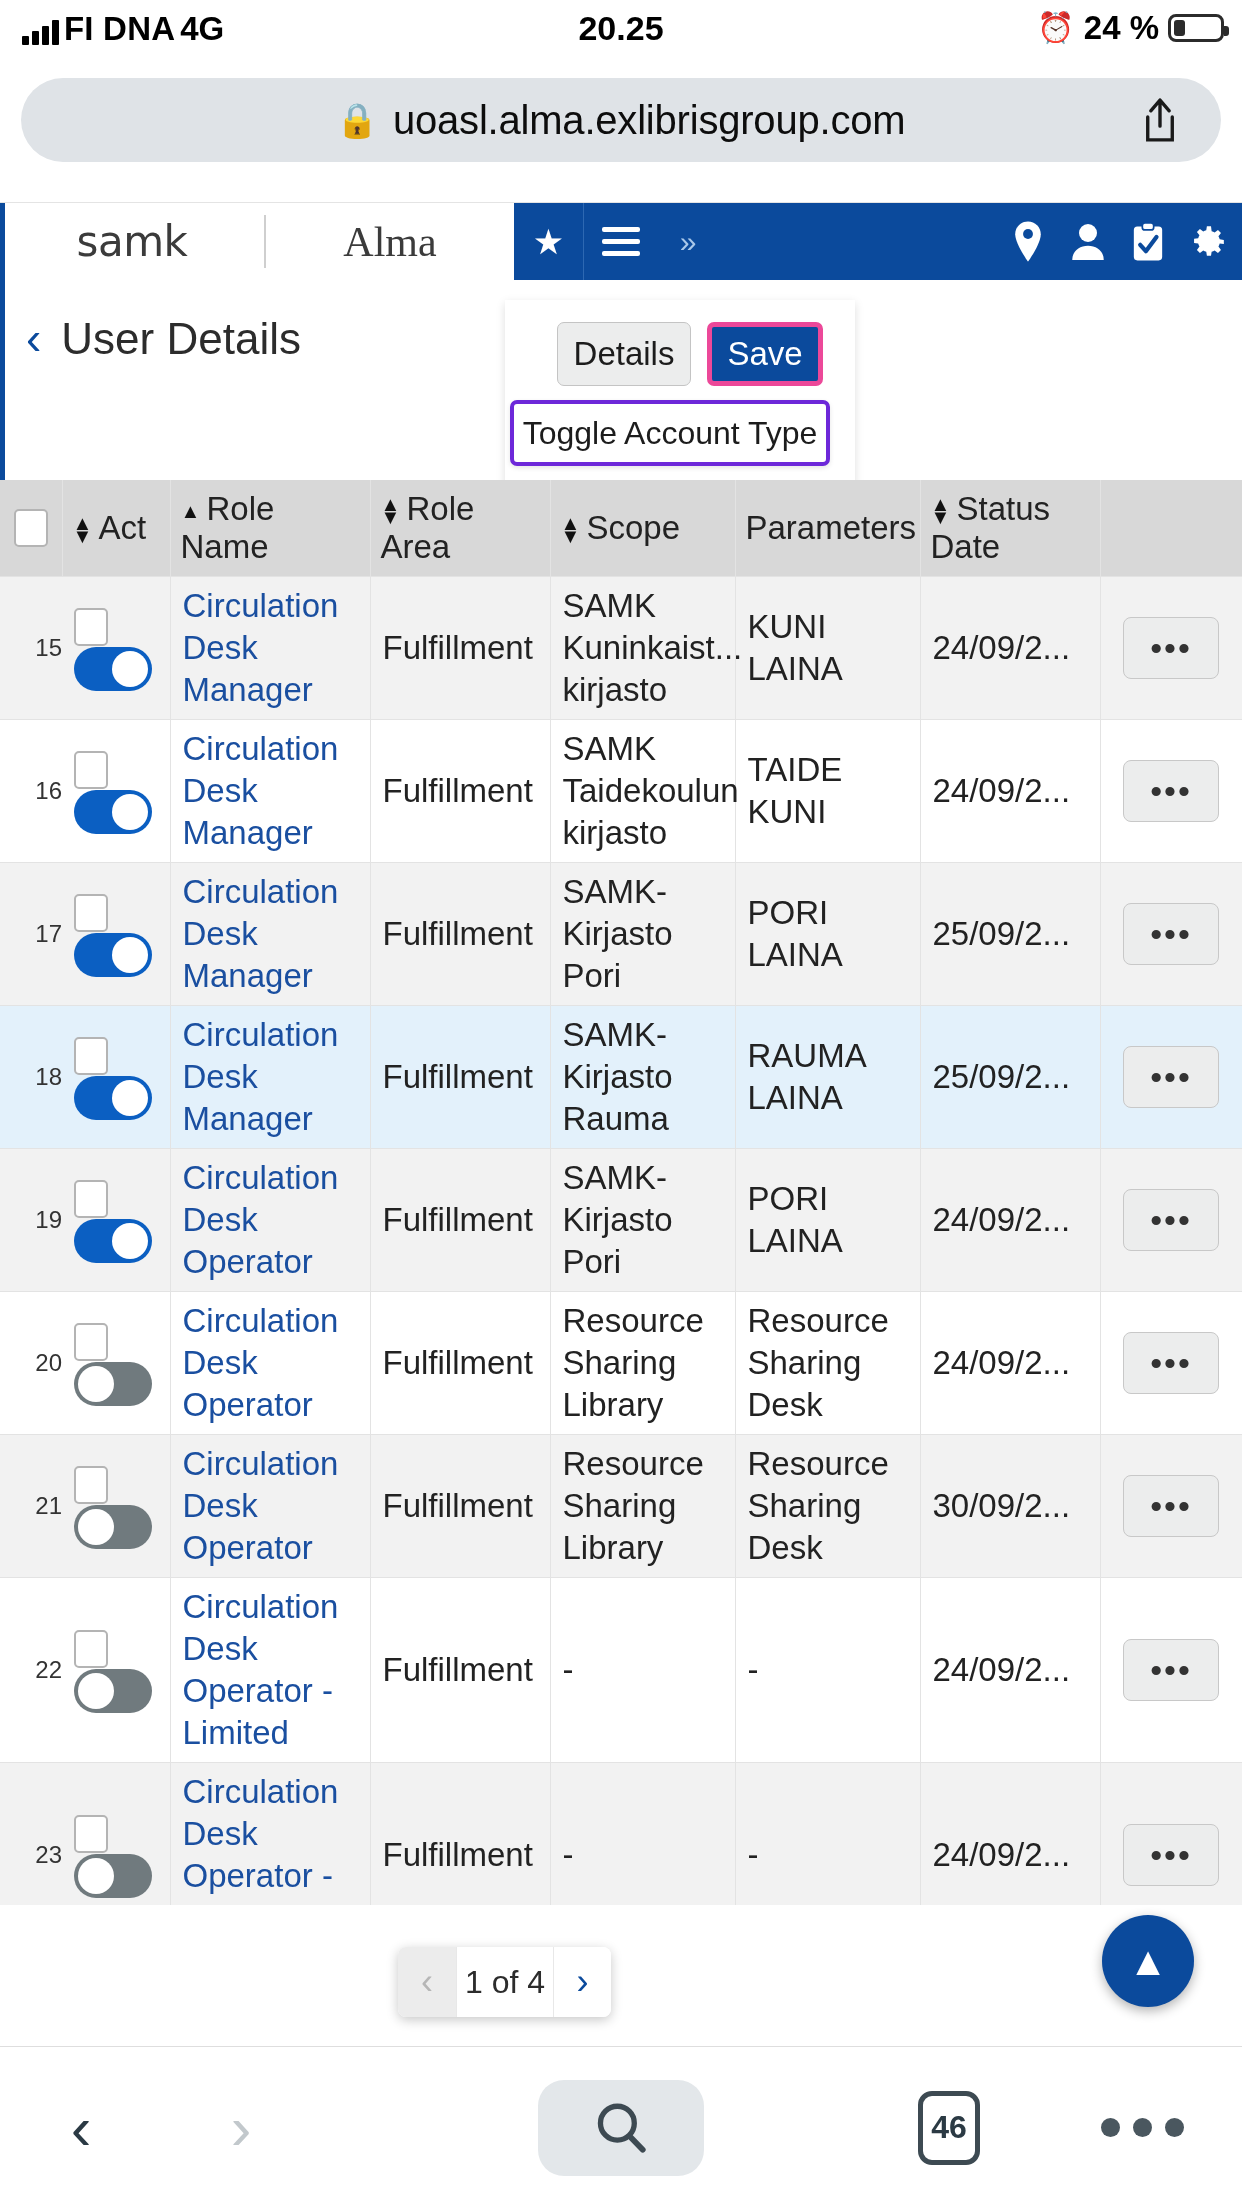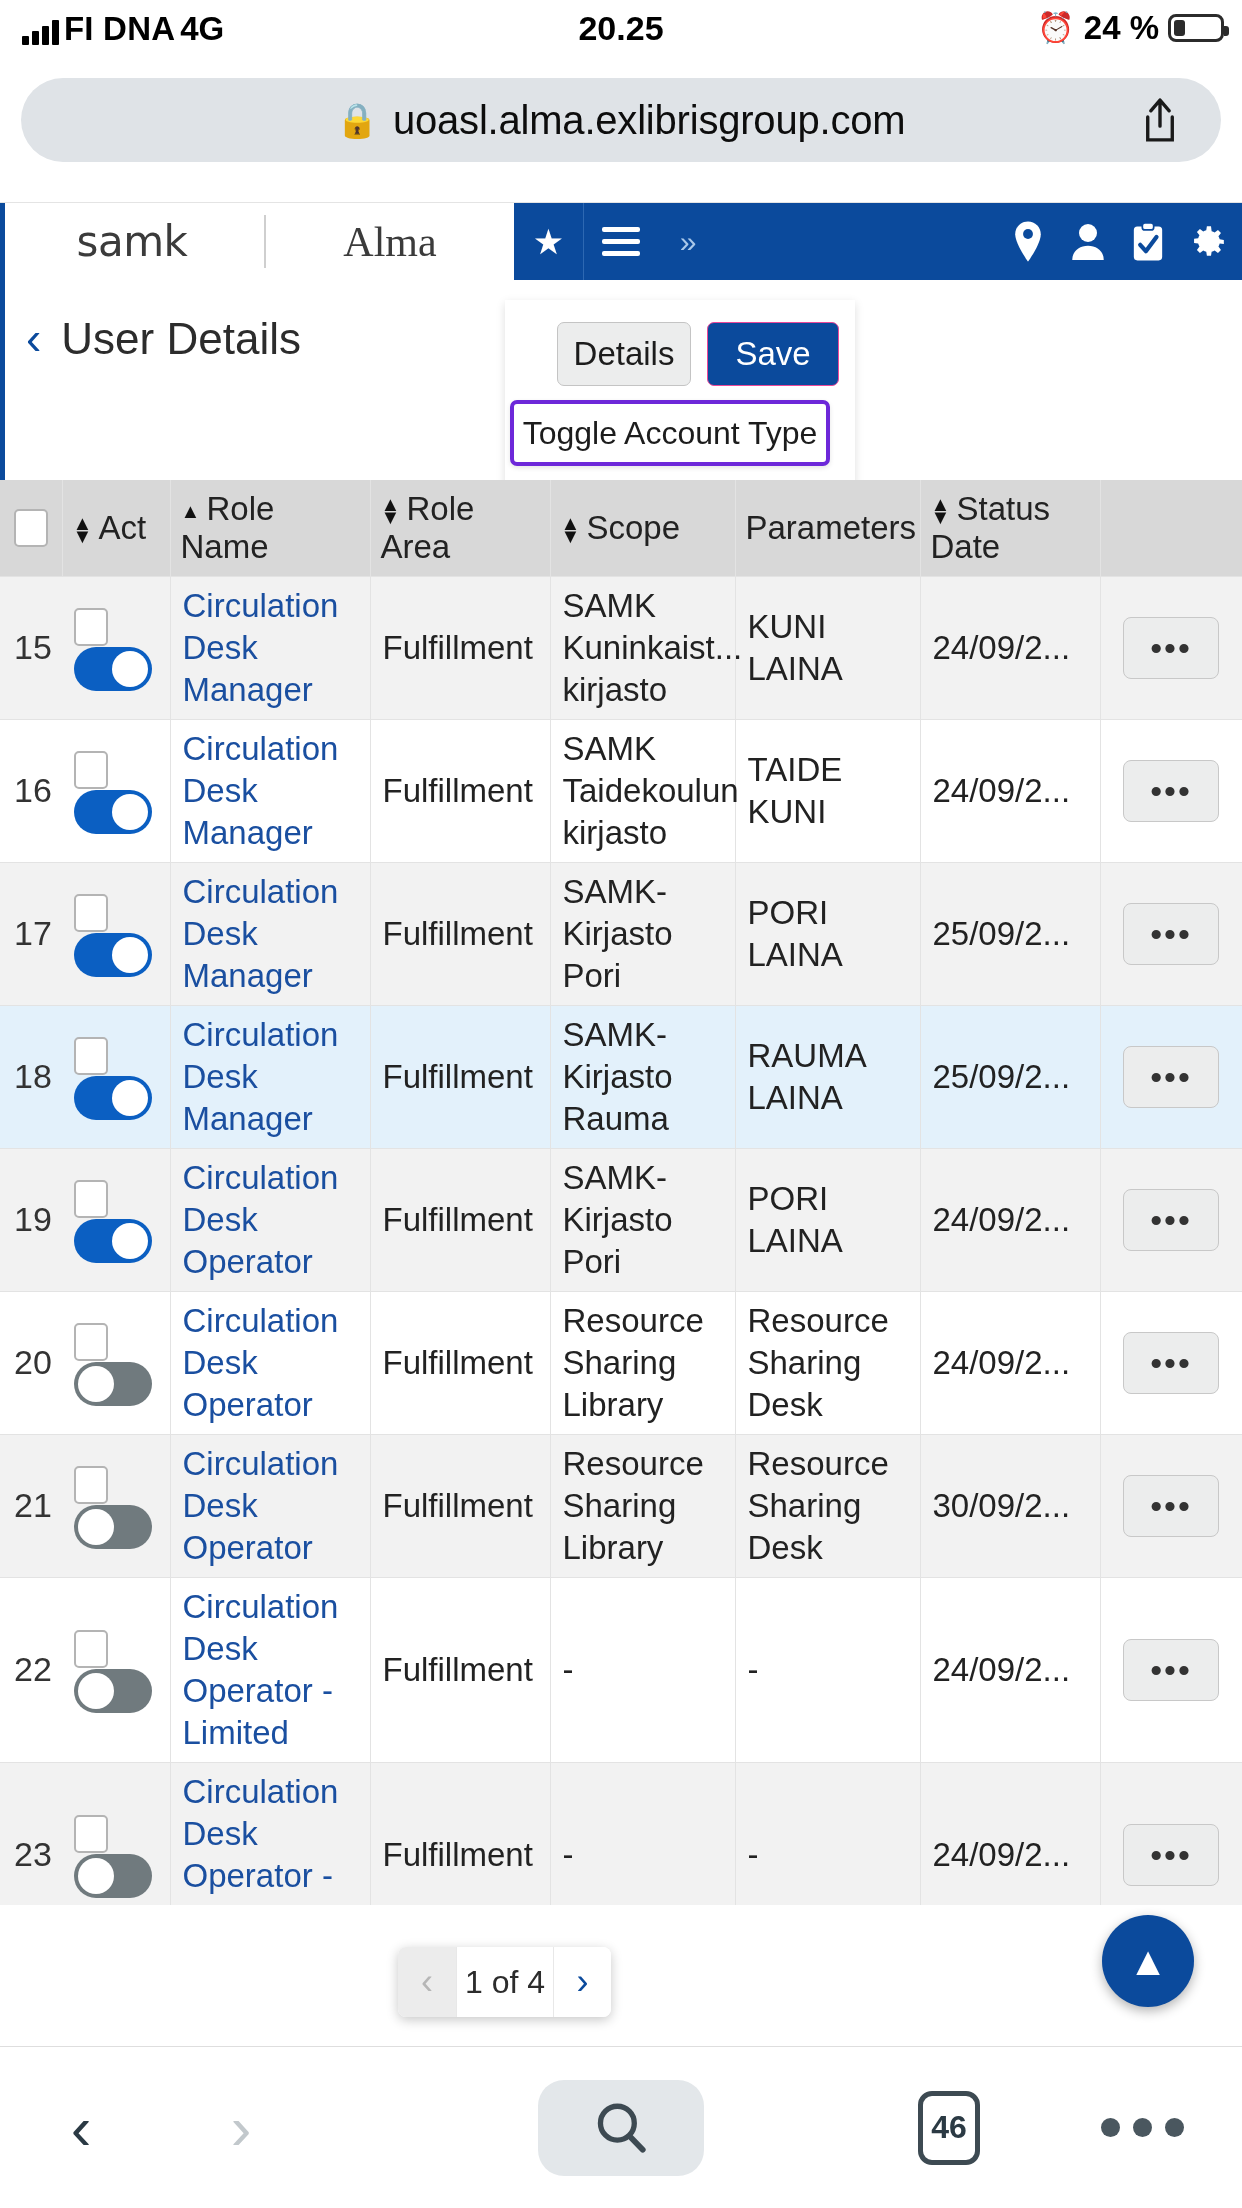--- a/index.html
+++ b/index.html
@@ -103,21 +103,21 @@
   }
   .ph-back { color: #0b4a9c; font-size: 46px; margin-right: 20px; }
   .btn-cancel {
     position: absolute; left: 557px; top: 322px;
     width: 134px; height: 64px; background: #eceded; border: 1px solid #c4c4c4;
     border-radius: 7px; font-size: 33px; color: #1c1c1c;
     display: flex; align-items: center; justify-content: center;
   }
   .btn-save {
     position: absolute; left: 707px; top: 322px;
-    width: 132px; height: 64px; background: #0b4a9c; border: 1px solid #ec4899;
+    width: 116px; height: 64px; background: #0b4a9c; border: 5px solid #ec4899;
     border-radius: 7px; font-size: 33px; color: #ffffff;
     display: flex; align-items: center; justify-content: center;
   }
   .btn-toggle {
     position: absolute; left: 510px; top: 400px;
     width: 320px; height: 66px; background: #fff; border: 4px solid #6d28d9;
     border-radius: 7px; font-size: 32px; color: #1c1c1c;
     display: flex; align-items: center; justify-content: center;
     box-shadow: 0 2px 5px rgba(0,0,0,.10);
   }
@@ -157,21 +157,21 @@
   .chk {
     width: 34px; height: 38px; border: 2px solid #b4b4b4; border-radius: 5px;
     background: #fff; display: block; margin: 0 auto;
   }
   tbody tr { height: 91px; }
   tbody tr.alt { background: #f2f2f2; }
   tbody tr.sel { background: #e3f1fb; }
   tbody tr.plain { background: #ffffff; }
 
   td.rowidx {
-    font-size: 34px; color: #333; padding-left: 4px; text-align: center;
+    font-size: 24px; color: #333; padding-left: 4px; text-align: right;
     border-right: none; overflow: hidden; white-space: nowrap;
   }
   td.cell { padding: 8px 12px; line-height: 42px; }
   .rolelink { color: #1a4fa0; font-size: 33px; line-height: 42px; }
   .toggle {
     width: 78px; height: 44px; border-radius: 24px; position: relative; display: block;
   }
   .toggle.on { background: #0b5fc2; }
   .toggle.off { background: #707a7e; }
   .toggle .knob {

